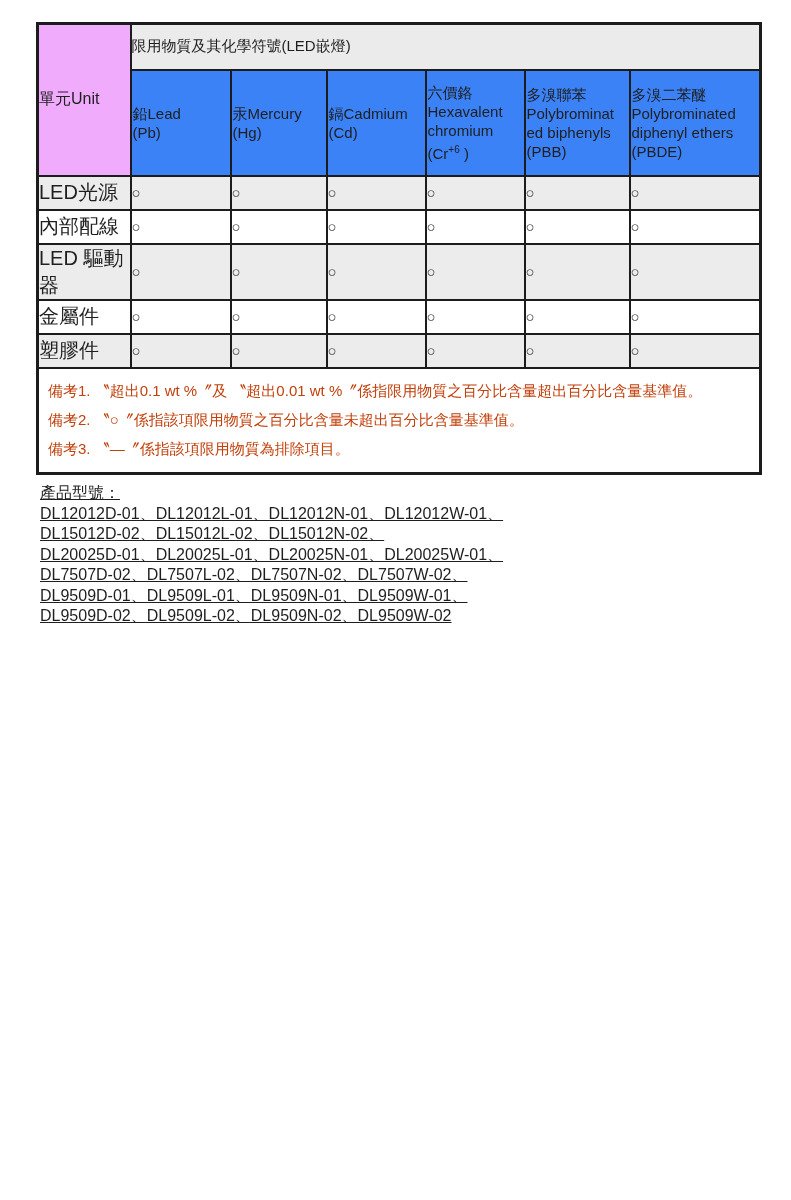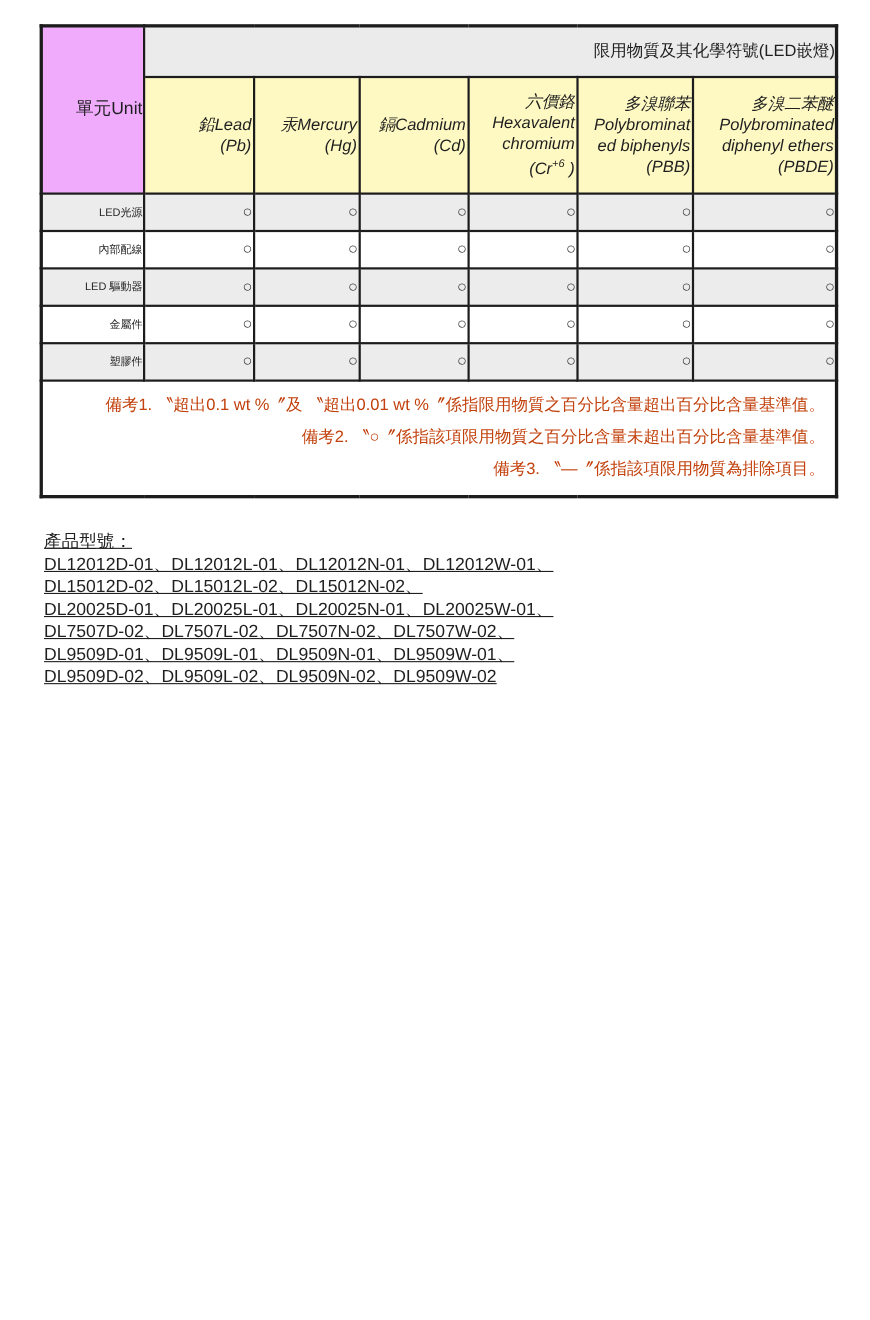--- a/index.html
+++ b/index.html
@@ -13,42 +13,41 @@
 
   table.rohs {
     position: absolute; left: 36px; top: 22px;
     width: 723px;
     border-collapse: collapse;
     table-layout: fixed;
     border: 3px solid var(--border, #1c1c1c);
   }
   .rohs td {
     border: 2px solid var(--border, #1c1c1c);
-    text-align: right;
+    text-align: left;
     vertical-align: middle;
   }
   .span-h {
     background: var(--header-bg, #ebebeb);
     height: 46px;
     font-size: 15px;
   }
   .unit-h { background: #f0abfc; font-size: 16px; }
   .sub-h {
     height: 106px;
     font-size: 15px;
     line-height: 19px;
-    background: #fef9c3;
+    background: #3b82f6;
     padding: 2px 1px;
-    font-style: italic;
   }
   .sub-h sup { font-size: 10px; }
   tbody.data-body tr { height: 34px; }
   tbody.data-body tr:nth-child(odd) { background: var(--alt-row-bg, #ececec); }
   tbody.data-body tr:nth-child(even) { background: #ffffff; }
-  .row-label { font-size: 10px; }
+  .row-label { font-size: 20px; }
   .mark { font-size: 15px; color: #3a3a3a; }
   .notes-cell {
     text-align: left;
     background: #ffffff;
     padding: 7px 9px 9px 9px;
   }
   .note-line { font-size: 15px; line-height: 29px; color: #c2410c; }
 
   .products {
     position: absolute;

